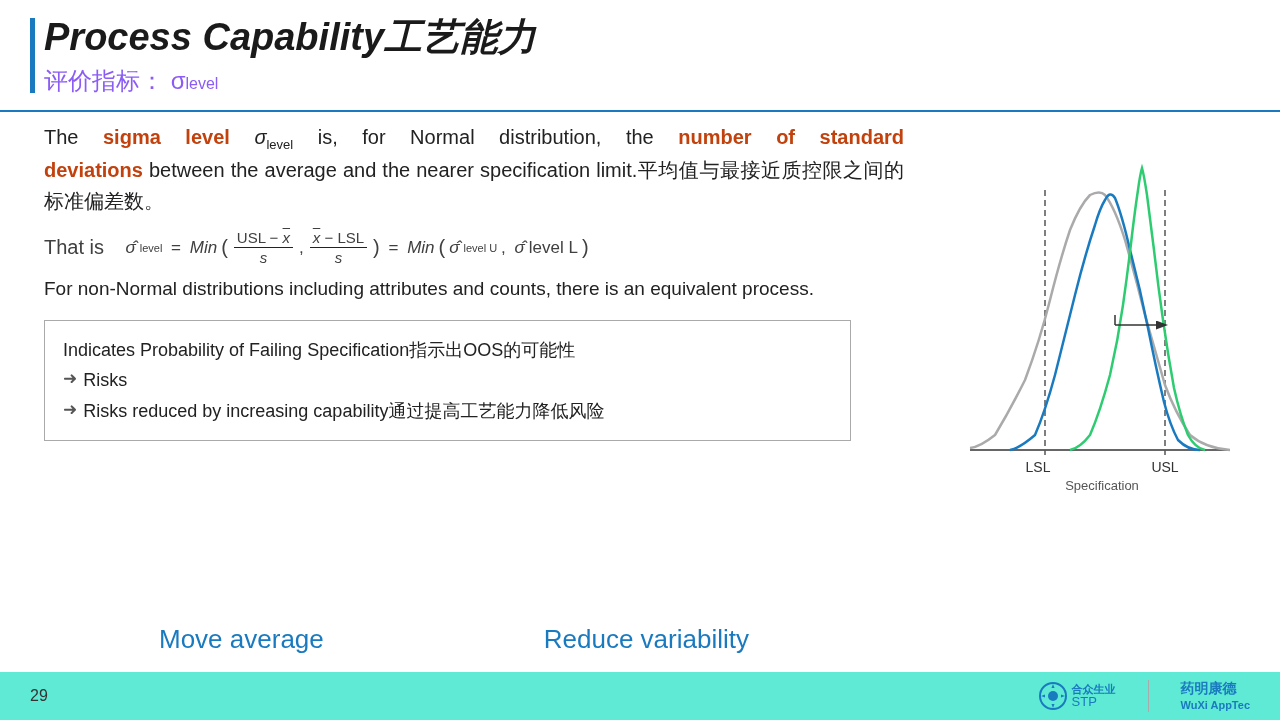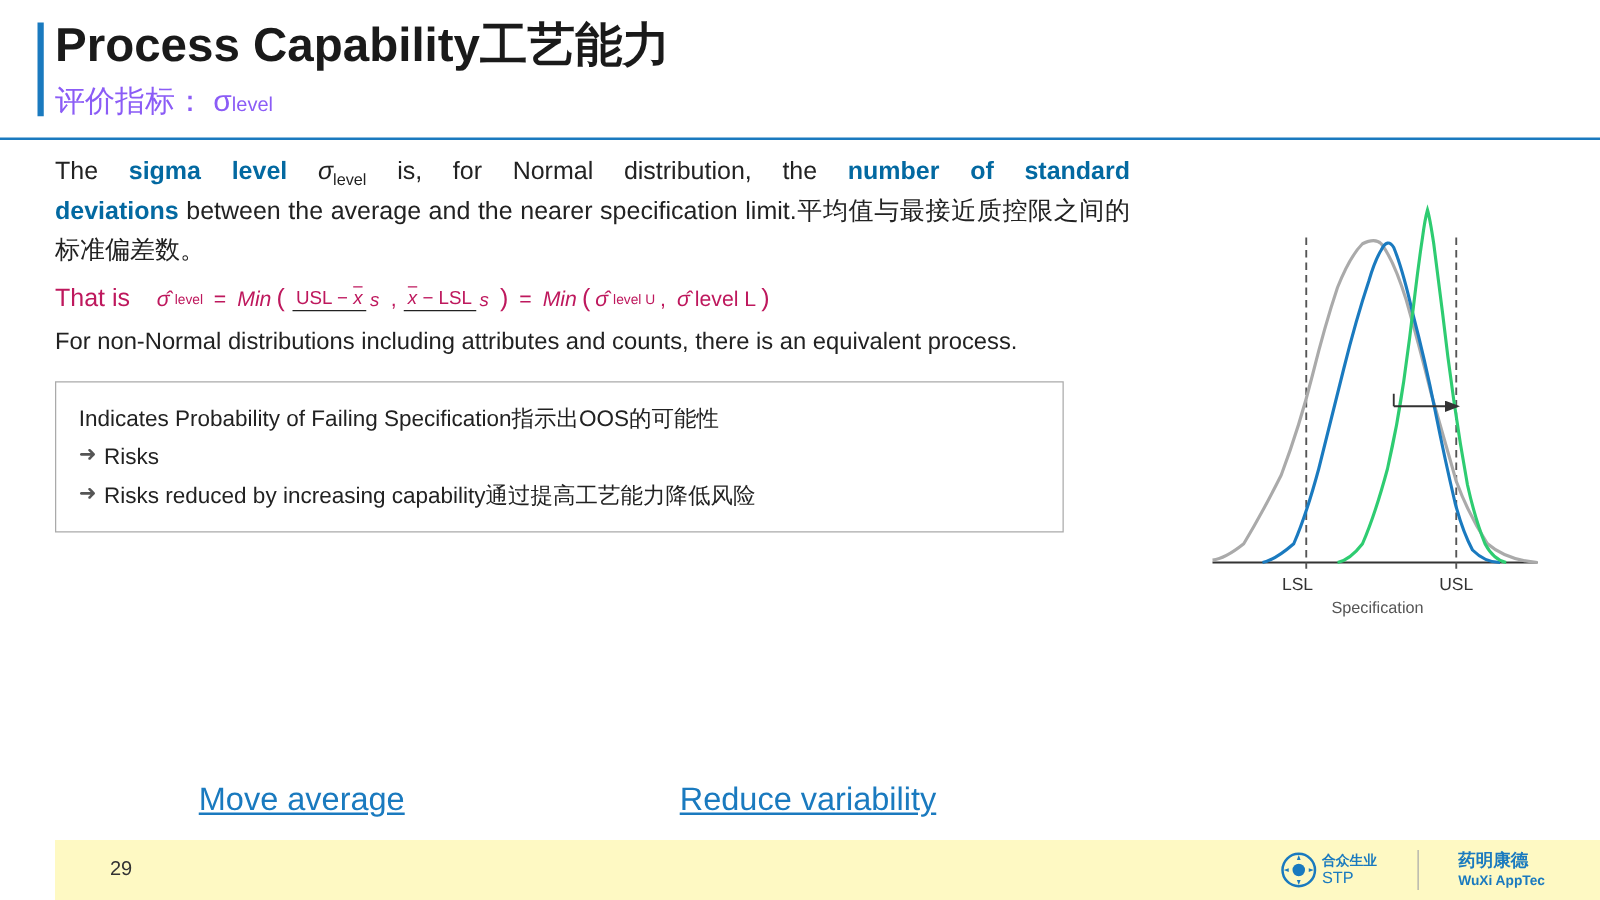--- a/index.html
+++ b/index.html
@@ -27,20 +27,21 @@
       position: absolute;
       top: 15px;
       left: 44px;
       right: 30px;
     }
     .title-line {
       font-size: 38px;
       font-weight: bold;
       color: #1a1a1a;
       line-height: 1.2;
+      font-style: italic;
     }
     .subtitle-line {
       font-size: 24px;
       color: #8b5cf6;
       font-weight: 500;
       margin-top: 4px;
     }
 
     
     .divider {
@@ -66,44 +67,44 @@
       line-height: 1.55;
       text-align: justify;
       margin-bottom: 8px;
     }
     .para1 .bold-blue {
       font-weight: bold;
       color: #1a7abf;
     }
     .para1 strong {
       font-weight: bold;
-      color: #0369a1;
+      color: #c2410c;
     }
 
     .formula-line {
       font-size: 18px;
-      color: #be185d;
+      color: #404040;
       margin: 12px 0 8px 0;
       display: flex;
       align-items: center;
       gap: 8px;
     }
     .formula-line .that-is {
       font-size: 20px;
     }
 
     .formula-box {
       display: inline-flex;
       align-items: center;
       font-size: 17px;
       gap: 4px;
     }
     .frac {
       display: inline-flex;
-      flex-direction: row;
+      flex-direction: column;
       align-items: center;
       vertical-align: middle;
       margin: 0 2px;
     }
     .frac .num {
       border-bottom: 1px solid #222;
       padding: 0 3px 1px 3px;
       font-size: 15px;
     }
     .frac .den {
@@ -143,45 +144,43 @@
       left: 44px;
       width: 820px;
       display: flex;
       justify-content: center;
       gap: 220px;
     }
     .bottom-label {
       font-size: 26px;
       color: #1a7abf;
       font-weight: 500;
-      text-decoration: underline;
     }
 
     
     .chart-area {
       position: absolute;
       top: 140px;
       right: 30px;
       width: 300px;
       height: 380px;
     }
 
     
     .footer {
       position: absolute;
       bottom: 0;
       left: 0;
       right: 0;
       height: 48px;
-      background: #fef9c3;
+      background: #5eead4;
       display: flex;
       align-items: center;
       justify-content: space-between;
-      padding: 0 44px;
-      margin-left: 44px;
+      padding: 0 30px;
     }
     .page-num {
       font-size: 16px;
       color: #333;
     }
     .logo-area {
       display: flex;
       align-items: center;
       gap: 32px;
     }

